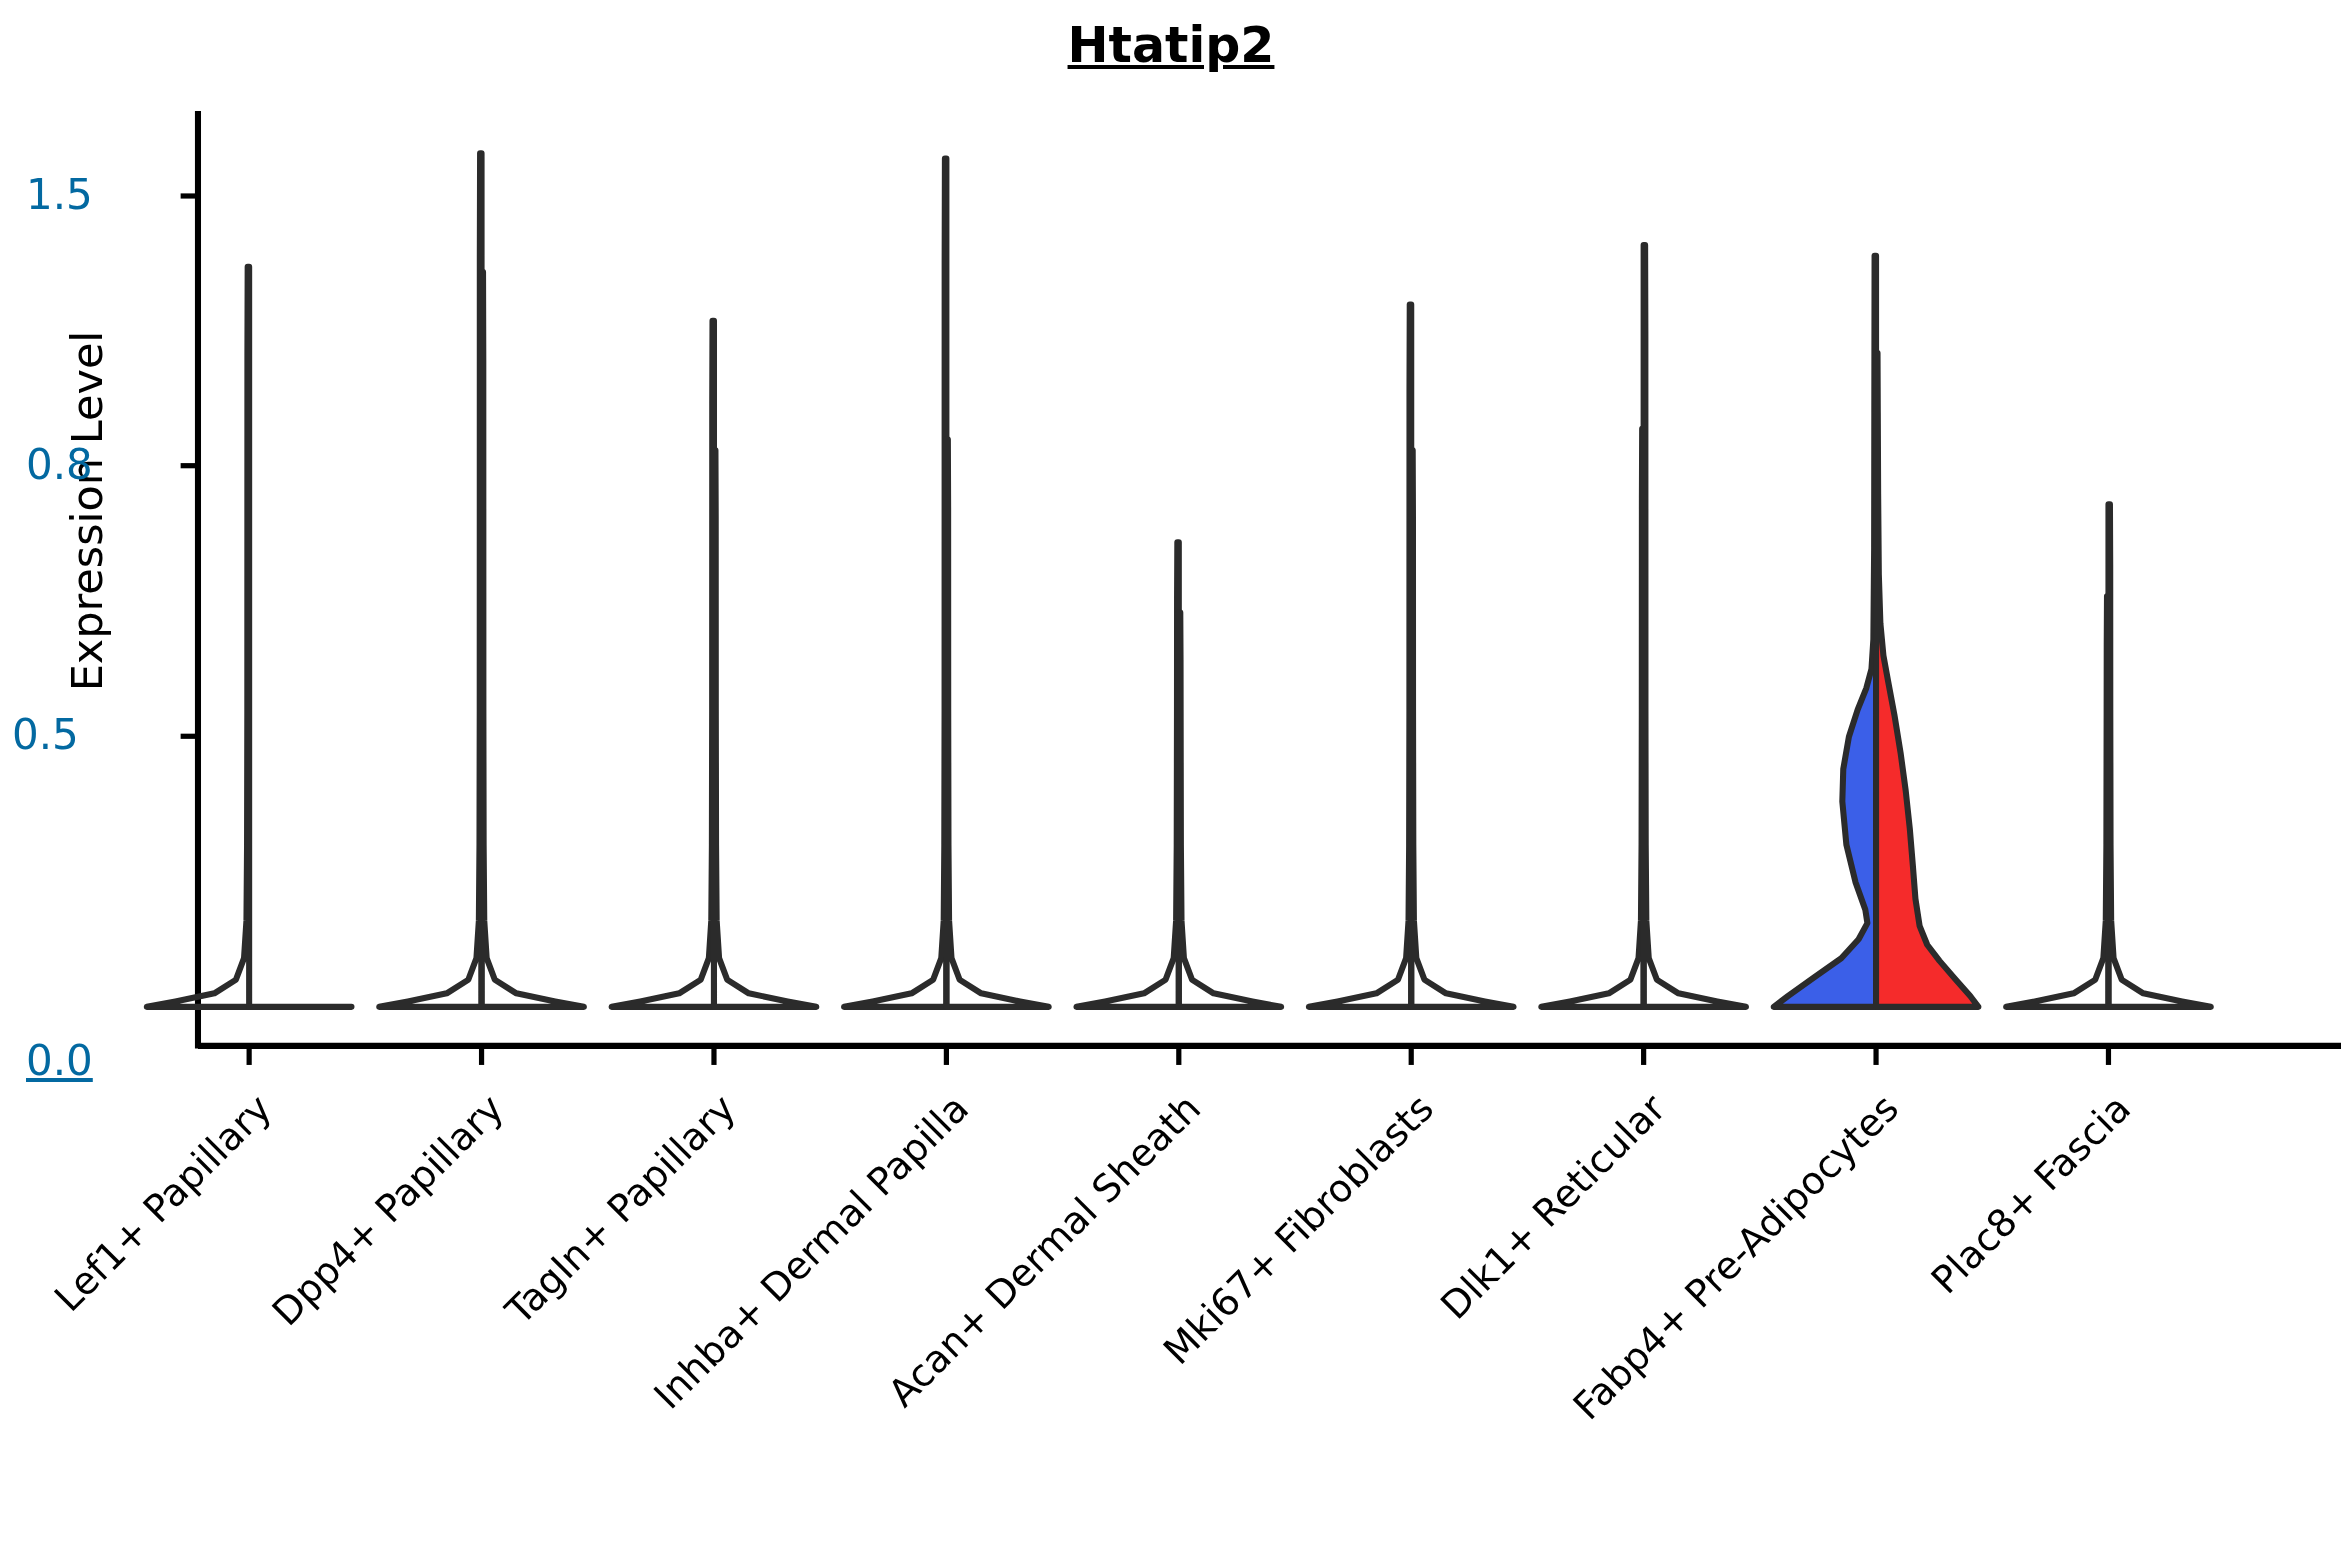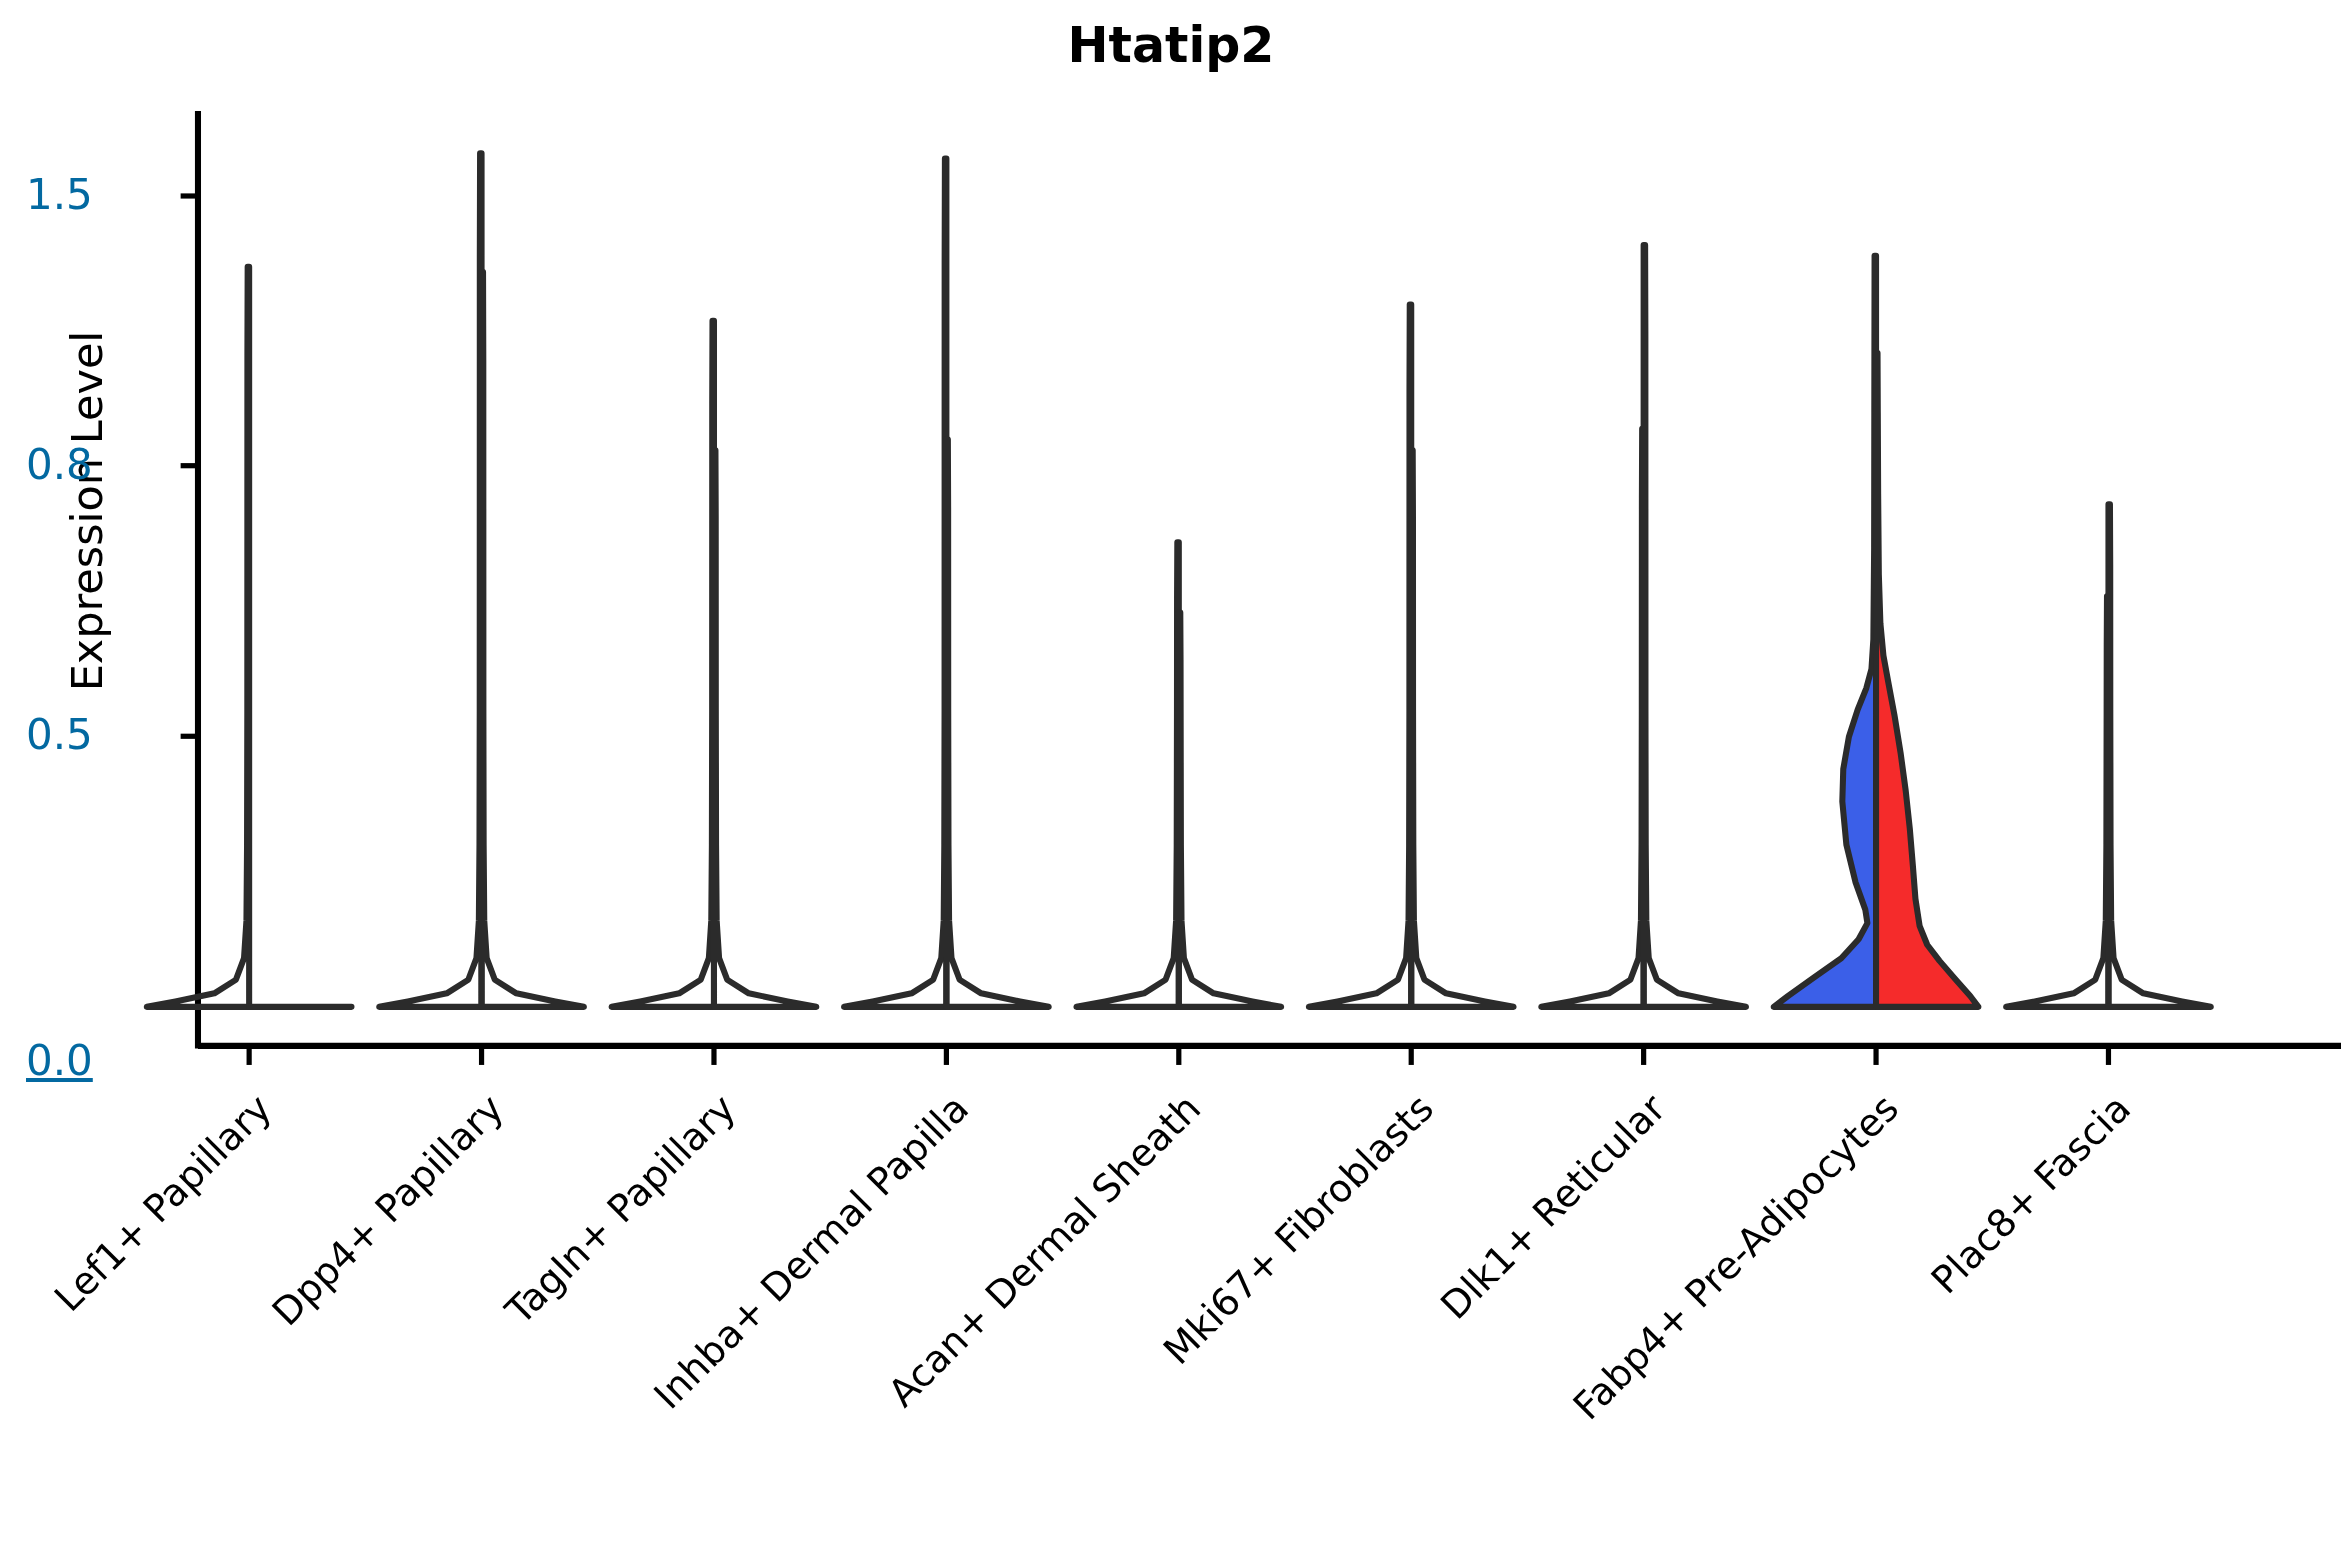--- a/index.html
+++ b/index.html
@@ -21,20 +21,21 @@
   #plot-title {
     position: absolute;
     left: 0;
     top: 17.3px;
     width: 2342px;
     text-align: center;
     font-size: 49px;
     font-weight: bold;
     color: #000000;
     letter-spacing: 0px;
+    text-decoration: underline;
   }
   #ylabel {
     position: absolute;
     left: -217px;
     top: 486px;
     width: 607px;
     text-align: center;
     font-size: 43px;
     color: #000000;
     transform: rotate(-90deg);
@@ -117,21 +118,21 @@
         <path d="M2013.0,1161.0 L1980.0,1154.8 L1935.1,1145.4 L1910.3,1129.8 L1900.9,1104.9 L1898.1,1061.3 L1897.4,974.1 L1897.1,818.3 L1897.0,388.0 L1896.7,282.6 L1895.0,282.6 L1895.0,388.0 L1895.0,818.3 L1895.0,974.1 L1895.0,1061.3 L1895.0,1104.9 L1895.0,1129.8 L1895.0,1145.4 L1895.0,1154.8 L1895.0,1161.0 Z" fill="none" stroke="#2B2B2B" stroke-width="7" stroke-linejoin="round" stroke-linecap="round"></path>
         <path d="M2045.0,1161.0 L2061.5,1148.5 L2092.2,1126.7 L2122.9,1104.9 L2142.9,1083.1 L2153.0,1064.4 L2150.6,1048.9 L2139.4,1017.7 L2128.8,974.1 L2124.1,924.3 L2125.2,886.9 L2131.7,849.5 L2141.8,818.3 L2151.8,793.4 L2157.7,771.6 L2159.9,737.4 L2160.8,631.5 L2161.0,475.7 L2161.3,295.0 L2163.0,295.0 L2163.0,475.7 L2163.0,631.5 L2163.0,737.4 L2163.0,771.6 L2163.0,793.4 L2163.0,818.3 L2163.0,849.5 L2163.0,886.9 L2163.0,924.3 L2163.0,974.1 L2163.0,1017.7 L2163.0,1048.9 L2163.0,1064.4 L2163.0,1083.1 L2163.0,1104.9 L2163.0,1126.7 L2163.0,1148.5 L2163.0,1161.0 Z" fill="#3B5FE8" stroke="#2B2B2B" stroke-width="7" stroke-linejoin="round" stroke-linecap="round"></path>
         <path d="M2281.0,1161.0 L2271.6,1148.5 L2255.0,1129.8 L2236.2,1108.0 L2222.0,1089.4 L2213.2,1067.5 L2208.4,1036.4 L2205.5,999.0 L2201.9,955.4 L2197.2,911.8 L2191.3,868.2 L2184.2,824.6 L2177.2,787.2 L2171.5,756.0 L2168.0,718.7 L2166.2,662.6 L2165.4,569.1 L2165.0,475.7 L2164.7,407.2 L2163.0,407.2 L2163.0,475.7 L2163.0,569.1 L2163.0,662.6 L2163.0,718.7 L2163.0,756.0 L2163.0,787.2 L2163.0,824.6 L2163.0,868.2 L2163.0,911.8 L2163.0,955.4 L2163.0,999.0 L2163.0,1036.4 L2163.0,1067.5 L2163.0,1089.4 L2163.0,1108.0 L2163.0,1129.8 L2163.0,1148.5 L2163.0,1161.0 Z" fill="#F52B2B" stroke="#2B2B2B" stroke-width="7" stroke-linejoin="round" stroke-linecap="round"></path>
         <path d="M2313.0,1161.0 L2346.0,1154.8 L2390.9,1145.4 L2415.7,1129.8 L2425.1,1104.9 L2427.9,1061.3 L2428.6,974.1 L2428.9,818.3 L2429.0,744.3 L2429.3,687.5 L2431.0,687.5 L2431.0,744.3 L2431.0,818.3 L2431.0,974.1 L2431.0,1061.3 L2431.0,1104.9 L2431.0,1129.8 L2431.0,1145.4 L2431.0,1154.8 L2431.0,1161.0 Z" fill="none" stroke="#2B2B2B" stroke-width="7" stroke-linejoin="round" stroke-linecap="round"></path>
         <path d="M2549.0,1161.0 L2516.0,1154.8 L2471.1,1145.4 L2446.3,1129.8 L2436.9,1104.9 L2434.1,1061.3 L2433.4,974.1 L2433.1,818.3 L2433.0,651.1 L2432.7,581.6 L2431.0,581.6 L2431.0,651.1 L2431.0,818.3 L2431.0,974.1 L2431.0,1061.3 L2431.0,1104.9 L2431.0,1129.8 L2431.0,1145.4 L2431.0,1154.8 L2431.0,1161.0 Z" fill="none" stroke="#2B2B2B" stroke-width="7" stroke-linejoin="round" stroke-linecap="round"></path>
       </g>
   </svg>
 
   <div class="ytick-label" style="left:26px; top:170px;">1.5</div>
   <div class="ytick-label" style="left:26px; top:440px;">0.8</div>
-  <div class="ytick-label" style="left:26px; top:710px;">0.5</div>
+  <div class="ytick-label" style="left:12px; top:710px;">0.5</div>
   <div class="ytick-label" style="left:26px; top:1036px;text-decoration:underline;">0.0</div>
 
   <div id="xlabels">
       <div class="xtick-label" style="left: -271px; top: 1086px; width: 520px;"><span class="xtick-label-inner">Lef1+ Papillary</span></div>
       <div class="xtick-label" style="left: -39px; top: 1086px; width: 520px;"><span class="xtick-label-inner">Dpp4+ Papillary</span></div>
       <div class="xtick-label" style="left: 193px; top: 1086px; width: 520px;"><span class="xtick-label-inner">TagIn+ Papillary</span></div>
       <div class="xtick-label" style="left: 426px; top: 1086px; width: 520px;"><span class="xtick-label-inner">Inhba+ Dermal Papilla</span></div>
       <div class="xtick-label" style="left: 658px; top: 1086px; width: 520px;"><span class="xtick-label-inner">Acan+ Dermal Sheath</span></div>
       <div class="xtick-label" style="left: 891px; top: 1086px; width: 520px;"><span class="xtick-label-inner">Mki67+ Fibroblasts</span></div>
       <div class="xtick-label" style="left: 1123px; top: 1086px; width: 520px;"><span class="xtick-label-inner">Dlk1+ Reticular</span></div>

